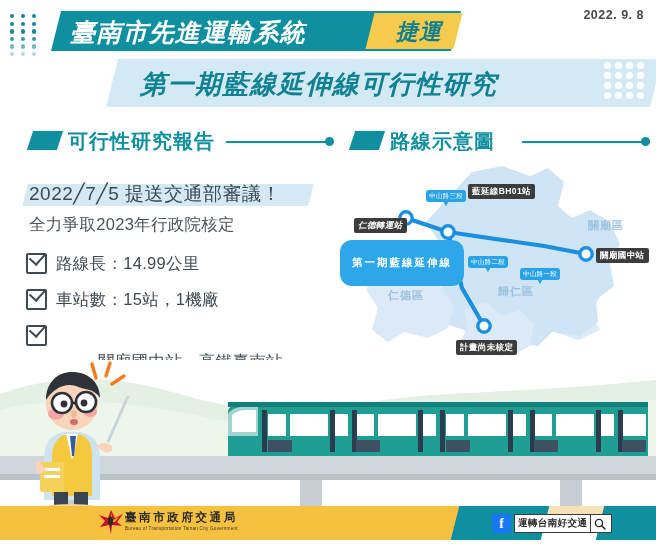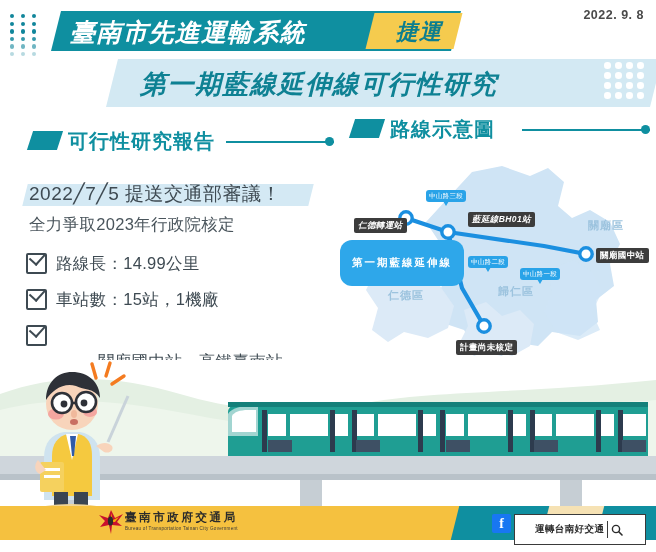--- a/index.html
+++ b/index.html
@@ -146,22 +146,22 @@
     position:absolute;left:125px;top:525px;font-size:4.6px;color:#3a3a3a;
     letter-spacing:.25px;white-space:nowrap;line-height:7px;
   }
   .fb-badge{position:absolute;left:492px;top:514px;height:19px;display:flex;align-items:stretch;}
   .fb-sq{width:19px;height:19px;background:#1877f2;border-radius:2px;position:relative;}
   .fb-sq span{
     position:absolute;left:0;top:0;width:19px;height:19px;line-height:19px;text-align:center;
     color:#fff;font-size:14px;font-weight:bold;font-family:"Liberation Serif",serif;
   }
   .fb-txt-box{
-    margin-left:3px;border:1px solid #3a3a3a;background:#fff;height:31px;
-    display:flex;align-items:center;padding:0 20px;box-sizing:border-box;
+    margin-left:3px;border:1px solid #3a3a3a;background:#fff;height:19px;
+    display:flex;align-items:center;padding:0 3px;box-sizing:border-box;
   }
   .fb-txt{font-size:9.5px;font-weight:bold;color:#2b2b2b;letter-spacing:.4px;white-space:nowrap;}
   .fb-search{
     width:17px;height:17px;border-left:1px solid #3a3a3a;margin-left:3px;
     display:flex;align-items:center;justify-content:center;
   }
 </style>
 </head>
 <body>
 
@@ -243,21 +243,21 @@
     <div class="bullet">
       <div class="chk"></div>
       <div class="bl-txt">車站數：15站，1機廠</div>
     </div>
     <div class="bullet" style="min-height:54px;">
       <div class="chk"></div>
       <div class="bl-txt2">關廟國中站、高鐵臺南站</div>
     </div>
   </div>
 
-  <div class="sec-head" style="left:352px;top:116px;width:300px;">
+  <div class="sec-head" style="left:352px;top:128px;width:300px;">
     <div class="sec-mark"></div>
     <div class="sec-title">路線示意圖</div>
     <div class="sec-rule" style="left:170px;width:128px;">
       <div class="ln"></div>
         <div class="dt"></div>
     </div>
   </div>
 
   <div class="map-wrap">
     <svg class="map-svg" width="296" height="205" viewBox="0 0 296 205">
@@ -281,21 +281,21 @@
 
       <g>
         <circle cx="54" cy="58" r="6.2" fill="#ffffff" stroke="#1b8fe0" stroke-width="3.4"></circle>
         <circle cx="96" cy="72" r="6.2" fill="#ffffff" stroke="#1b8fe0" stroke-width="3.4"></circle>
         <circle cx="234" cy="94" r="6.2" fill="#ffffff" stroke="#1b8fe0" stroke-width="3.4"></circle>
         <circle cx="132" cy="166" r="6.2" fill="#ffffff" stroke="#1b8fe0" stroke-width="3.4"></circle>
       </g>
     </svg>
 
     <div class="mlabel" style="left:2px;top:58px;font-style:italic;">仁德轉運站</div>
-    <div class="mlabel" style="left:116px;top:52px;font-style:italic;">藍延線BH01站</div>
+    <div class="mlabel" style="left:116px;top:24px;">藍延線BH01站</div>
     <div class="mlabel" style="left:244px;top:88px;">關廟國中站</div>
     <div class="mlabel" style="left:104px;top:180px;">計畫尚未核定</div>
 
     <div class="dlabel" style="left:236px;top:58px;">關廟區</div>
     <div class="dlabel" style="left:36px;top:128px;">仁德區</div>
     <div class="dlabel" style="left:146px;top:124px;text-align:right;">歸仁區</div>
 
     <div class="rdlabel" style="left:74px;top:30px;">中山路三段</div>
     <div class="rdlabel" style="left:116px;top:96px;">中山路二段</div>
     <div class="rdlabel" style="left:168px;top:108px;">中山路一段</div>

